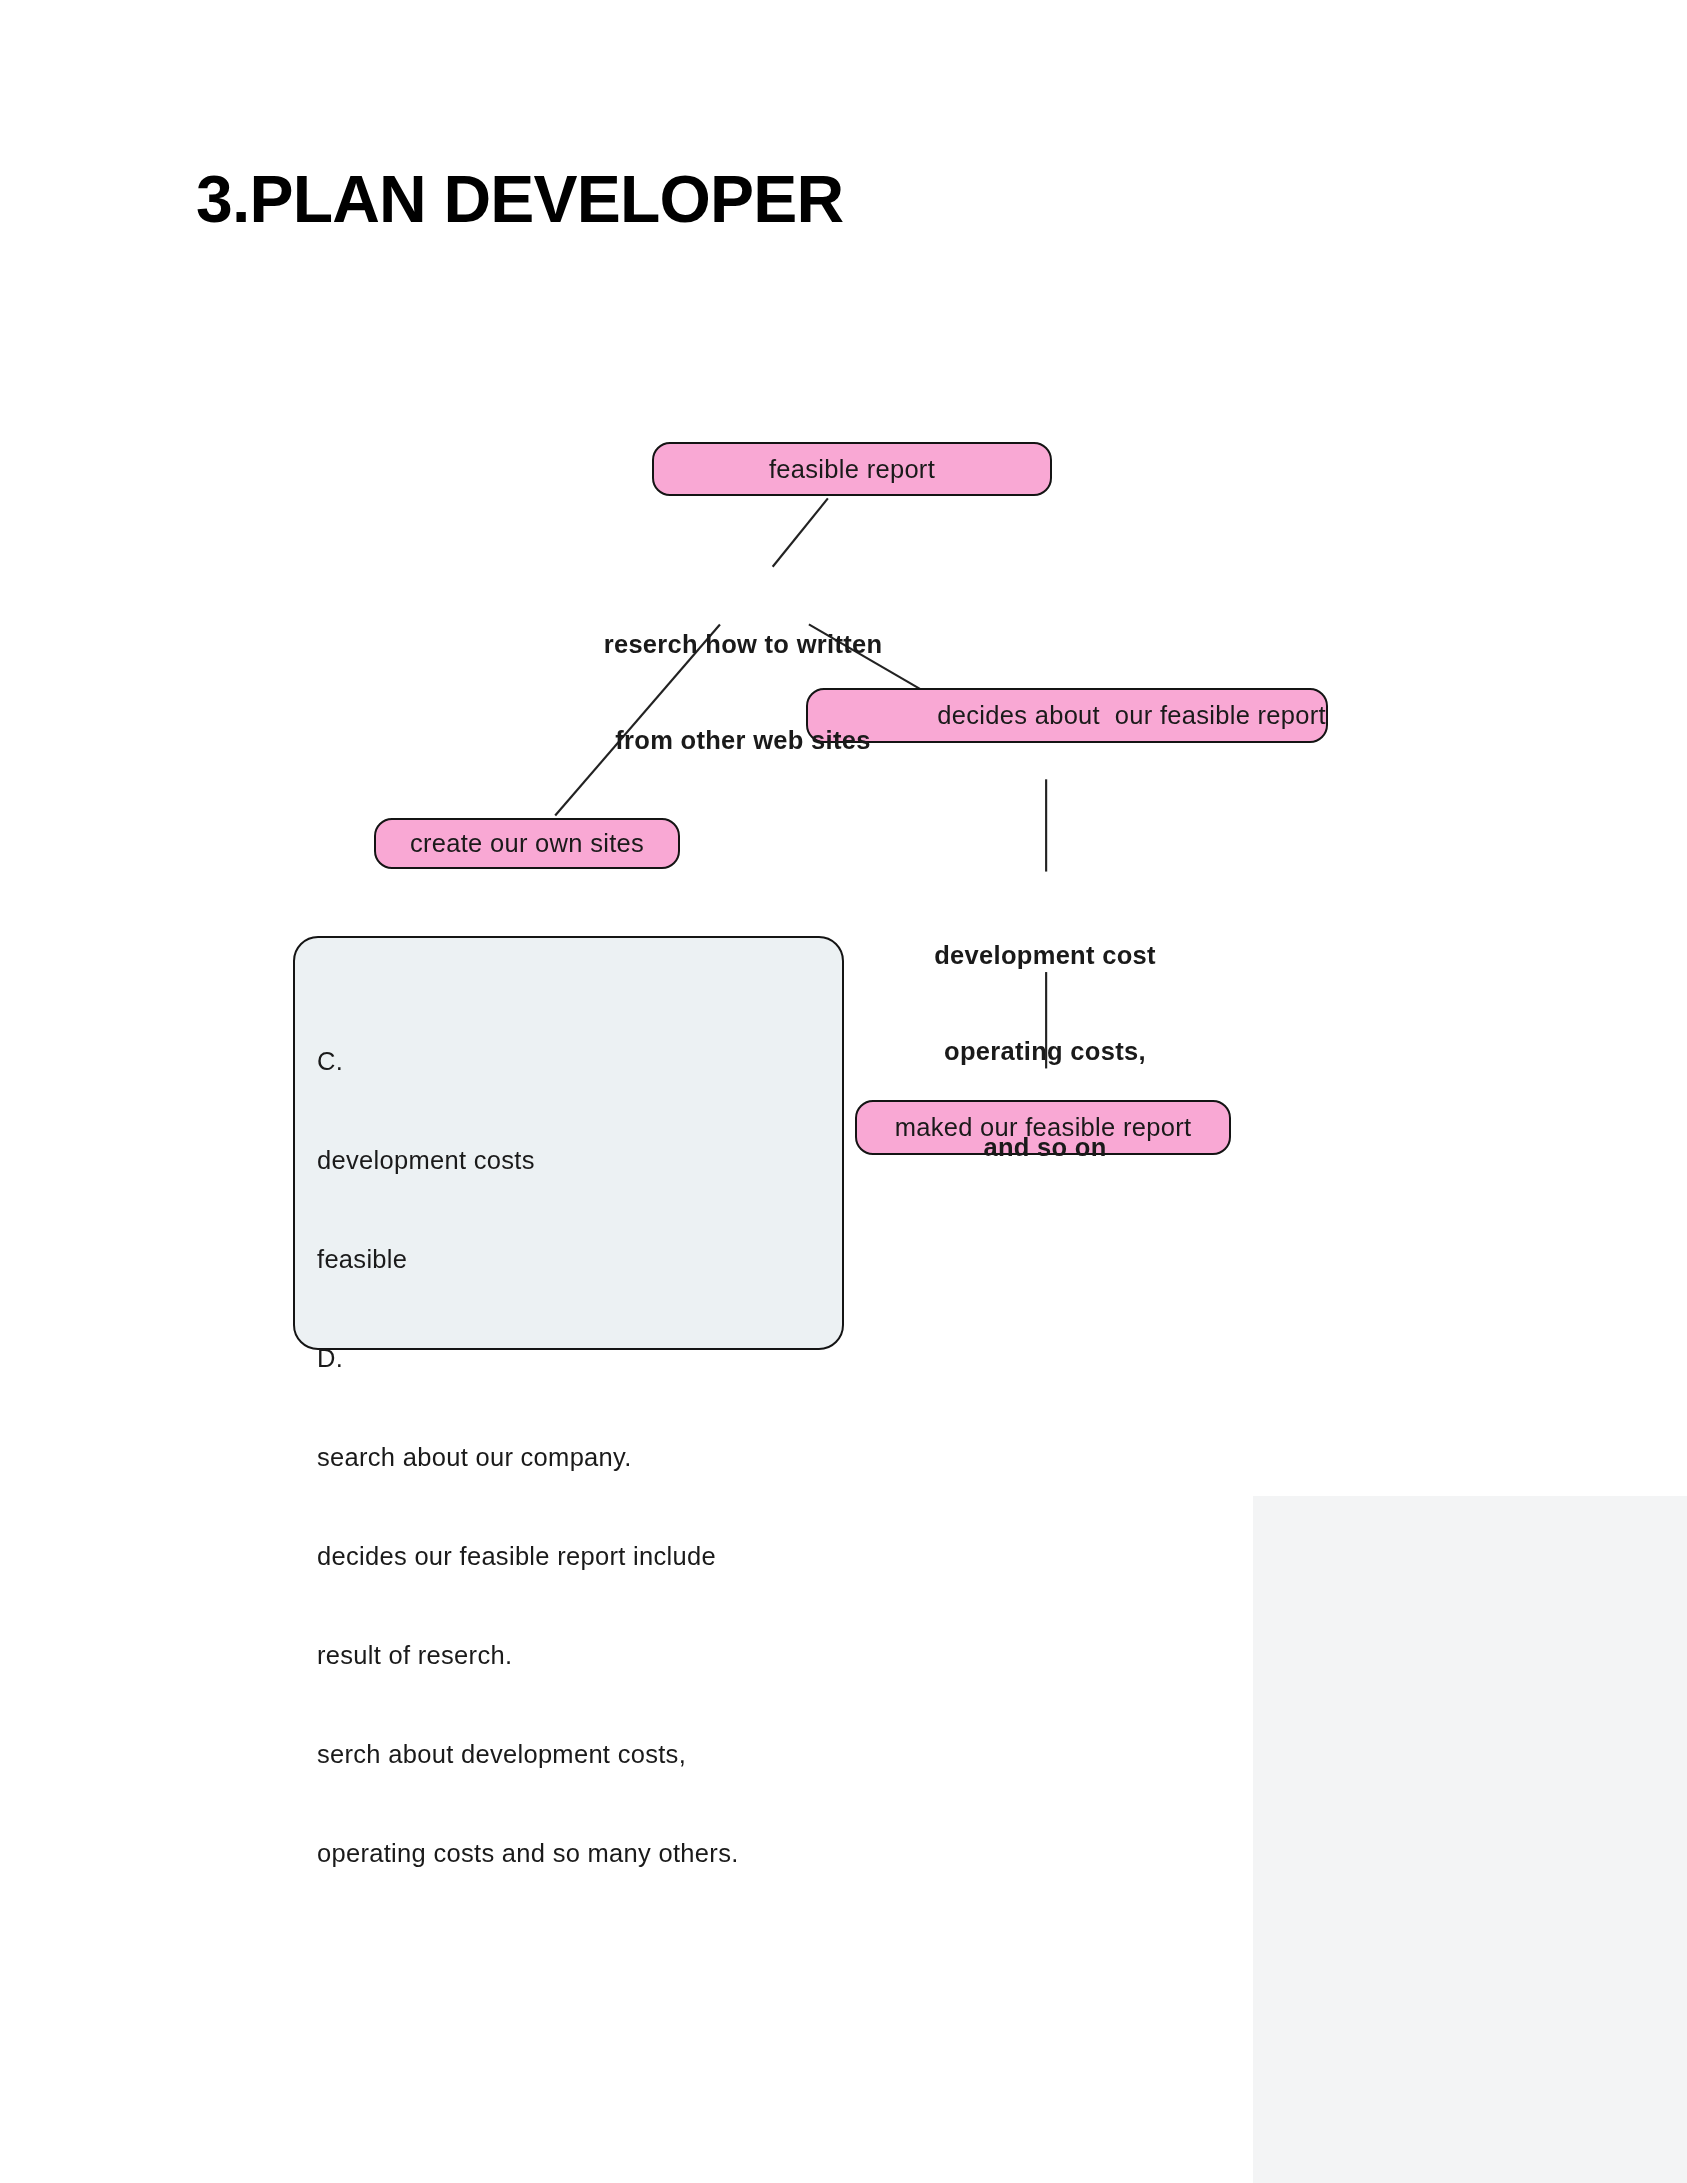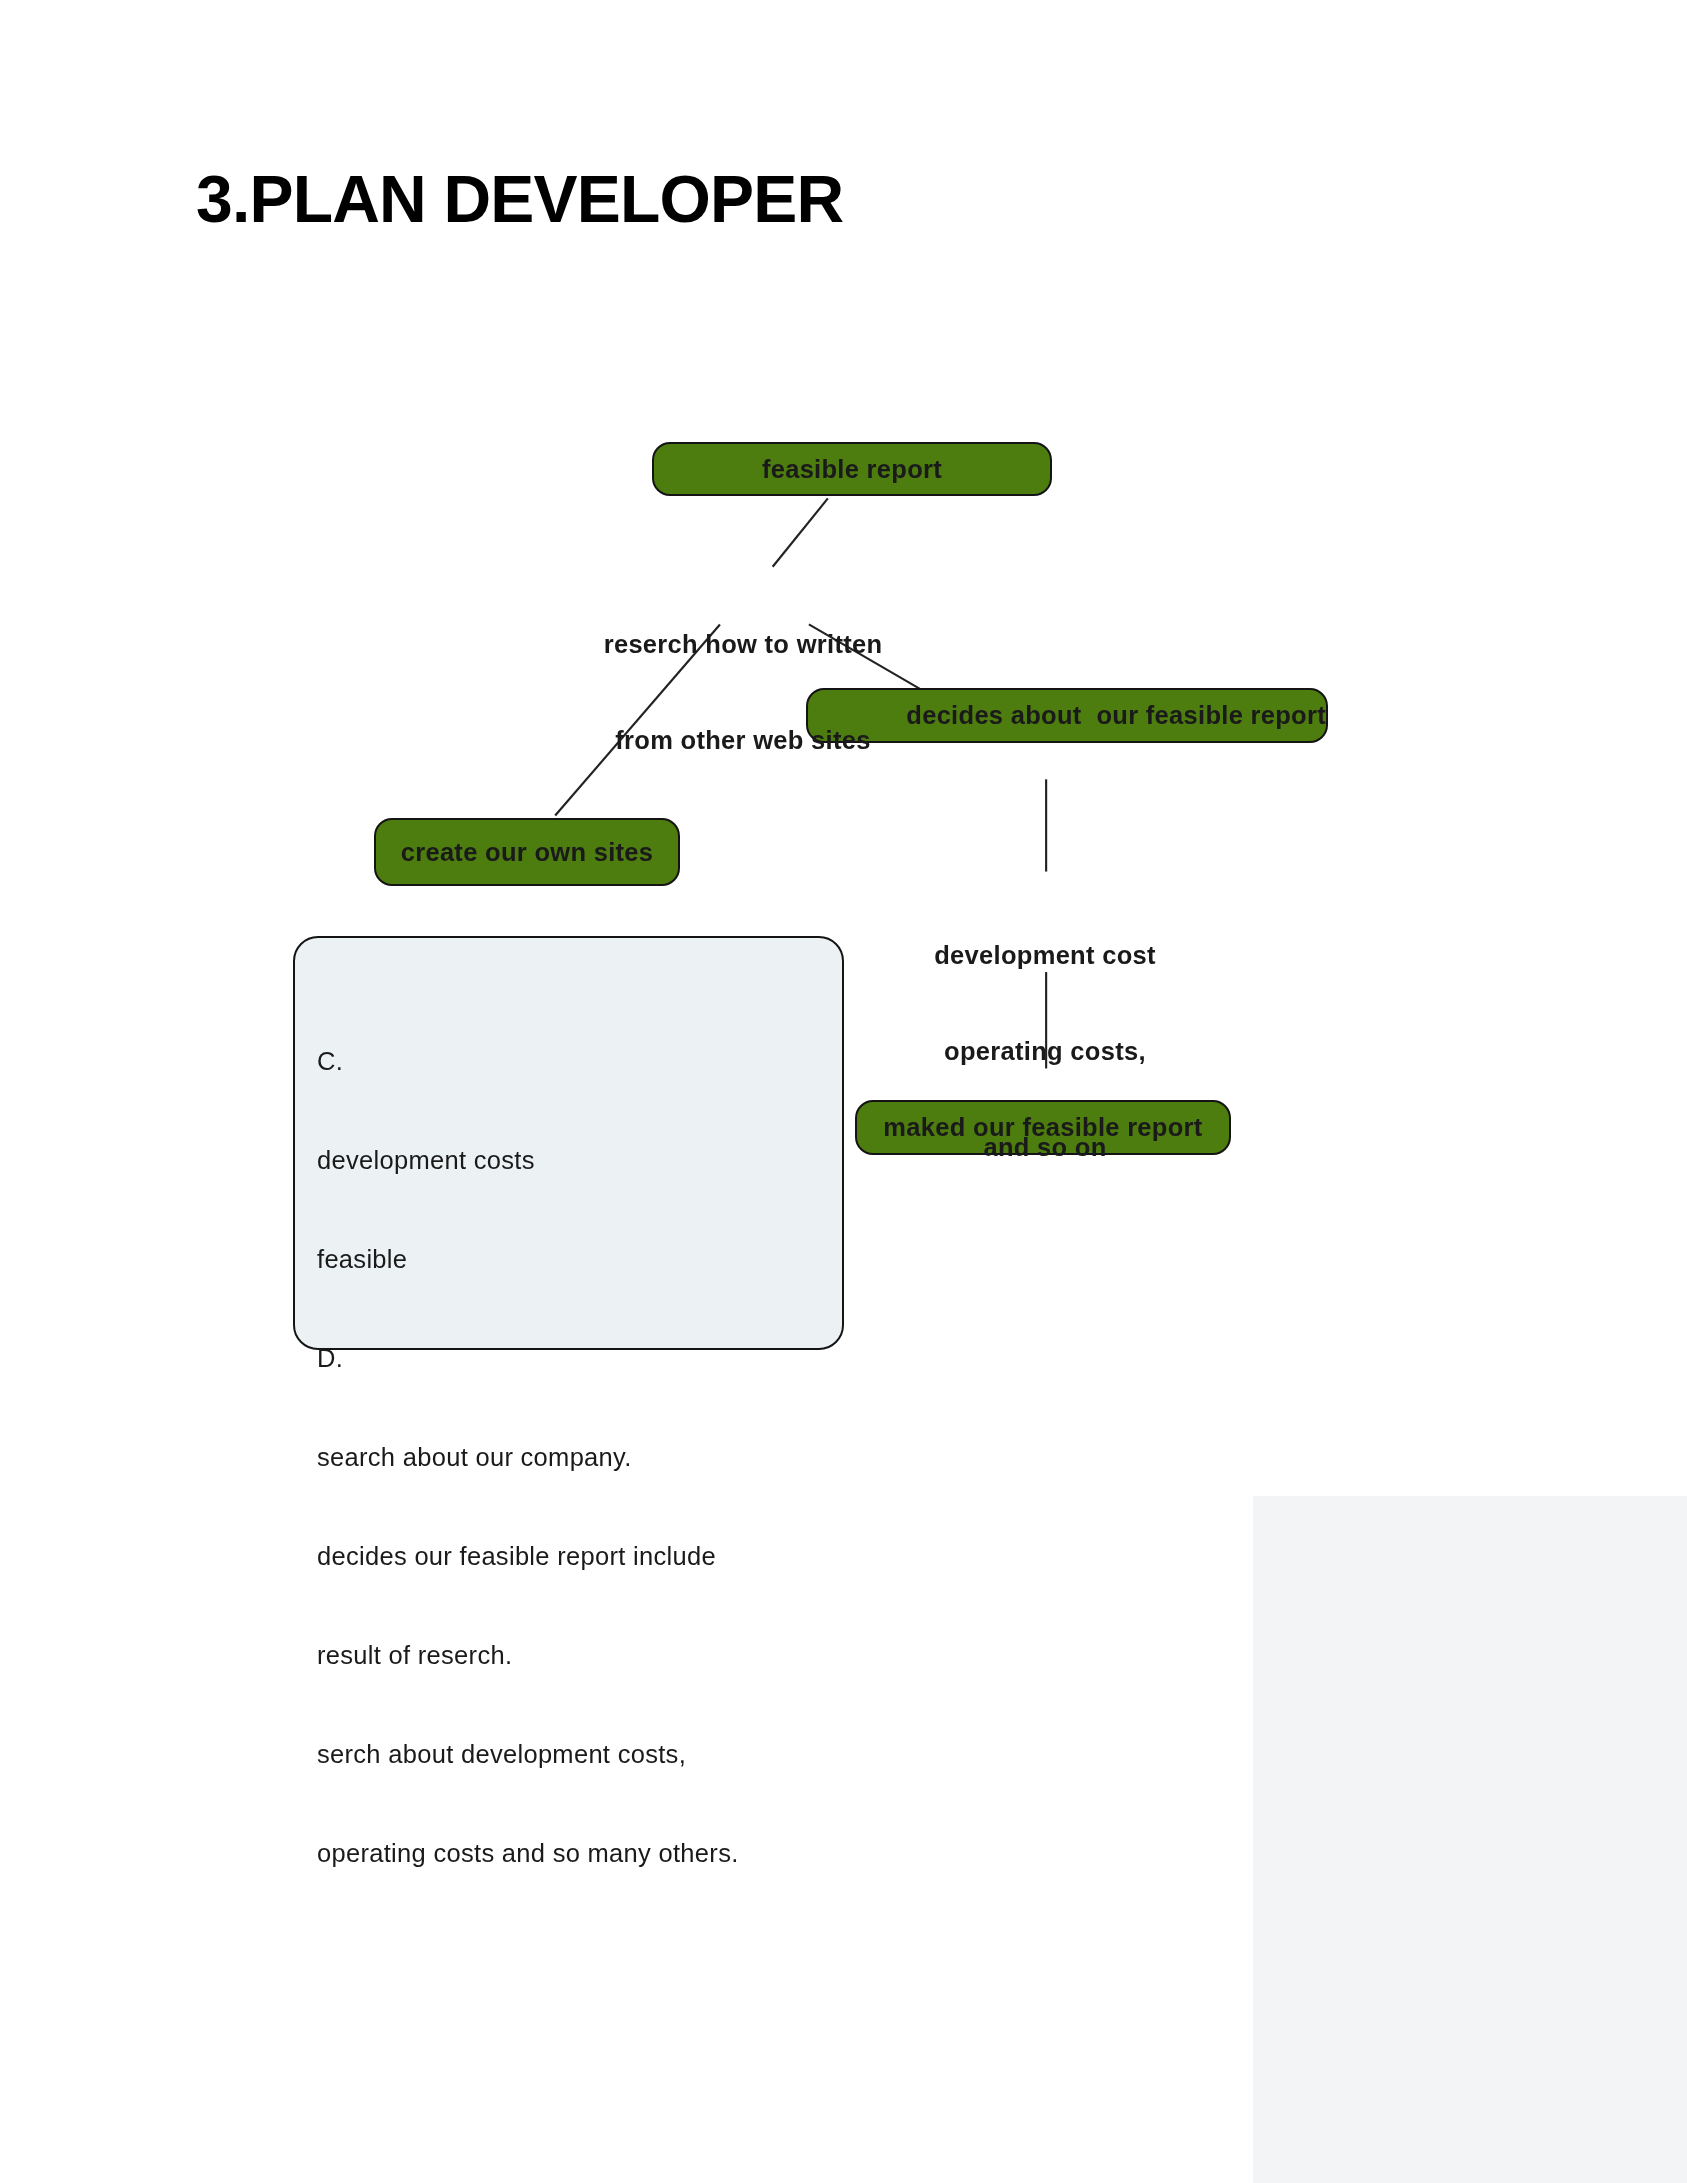--- a/index.html
+++ b/index.html
@@ -30,34 +30,33 @@
     height: 687px;
     background: #f3f4f5;
   }
   svg.connectors {
     position: absolute;
     left: 0; top: 0;
     width: 1687px; height: 2183px;
   }
   .node {
     position: absolute;
-    background: #4d7c0f;
+    background: #f9a8d4;
     border: 2.5px solid #141414;
     border-radius: 18px;
     display: flex;
     align-items: center;
     justify-content: center;
     font-size: 25.5px;
     letter-spacing: 0.3px;
     white-space: pre;
-    font-weight: bold;
   }
   .node-feasible { left: 652px; top: 442px; width: 400px; height: 54px; }
   .node-decides  { left: 806px; top: 688px; width: 522px; height: 55px; justify-content: flex-end; }
-  .node-create   { left: 374px; top: 818px; width: 306px; height: 68px; text-align: right; }
+  .node-create   { left: 374px; top: 818px; width: 306px; height: 51px; text-align: right; }
   .node-maked    { left: 855px; top: 1069px; width: 376px; height: 55px; margin-top: 31px; }
   .annotation {
     position: absolute;
     text-align: center;
     transform: translateX(-50%);
     font-size: 25.5px;
     line-height: 32px;
     letter-spacing: 0.3px;
     white-space: pre;
     font-weight: bold;

